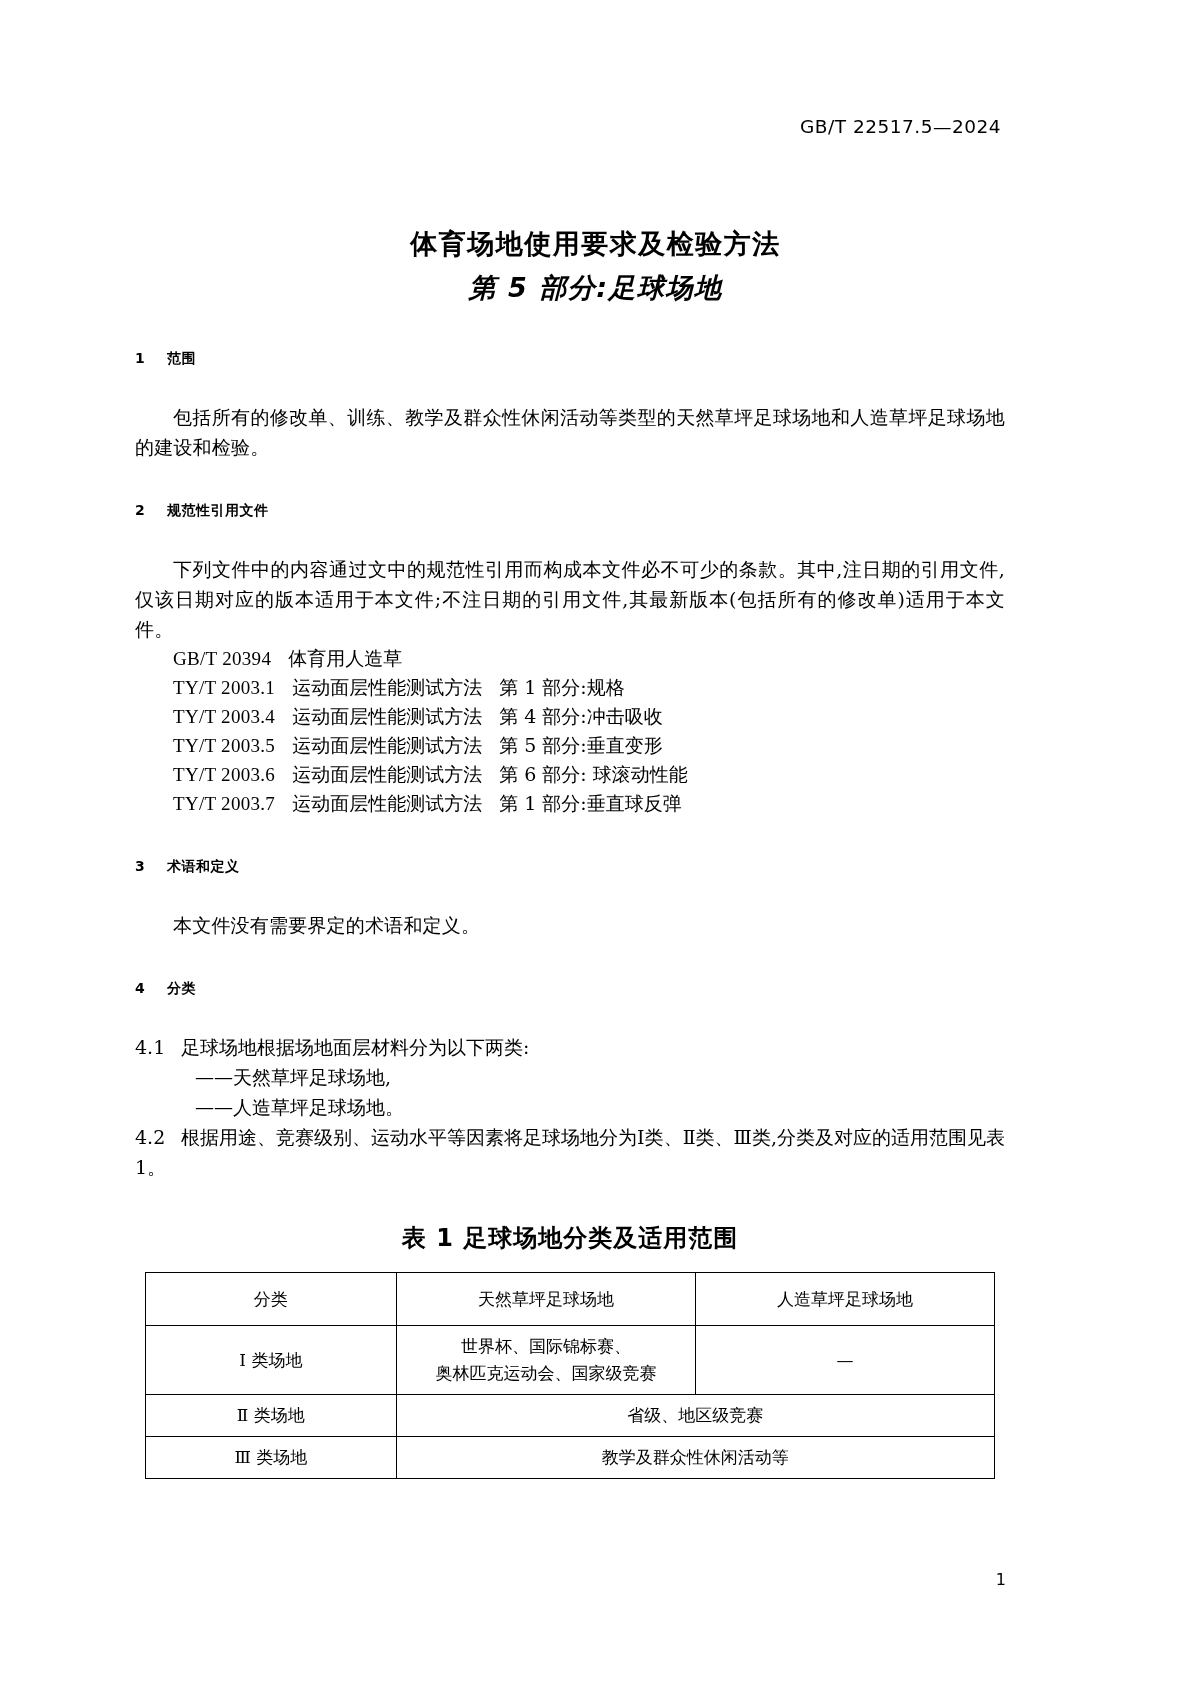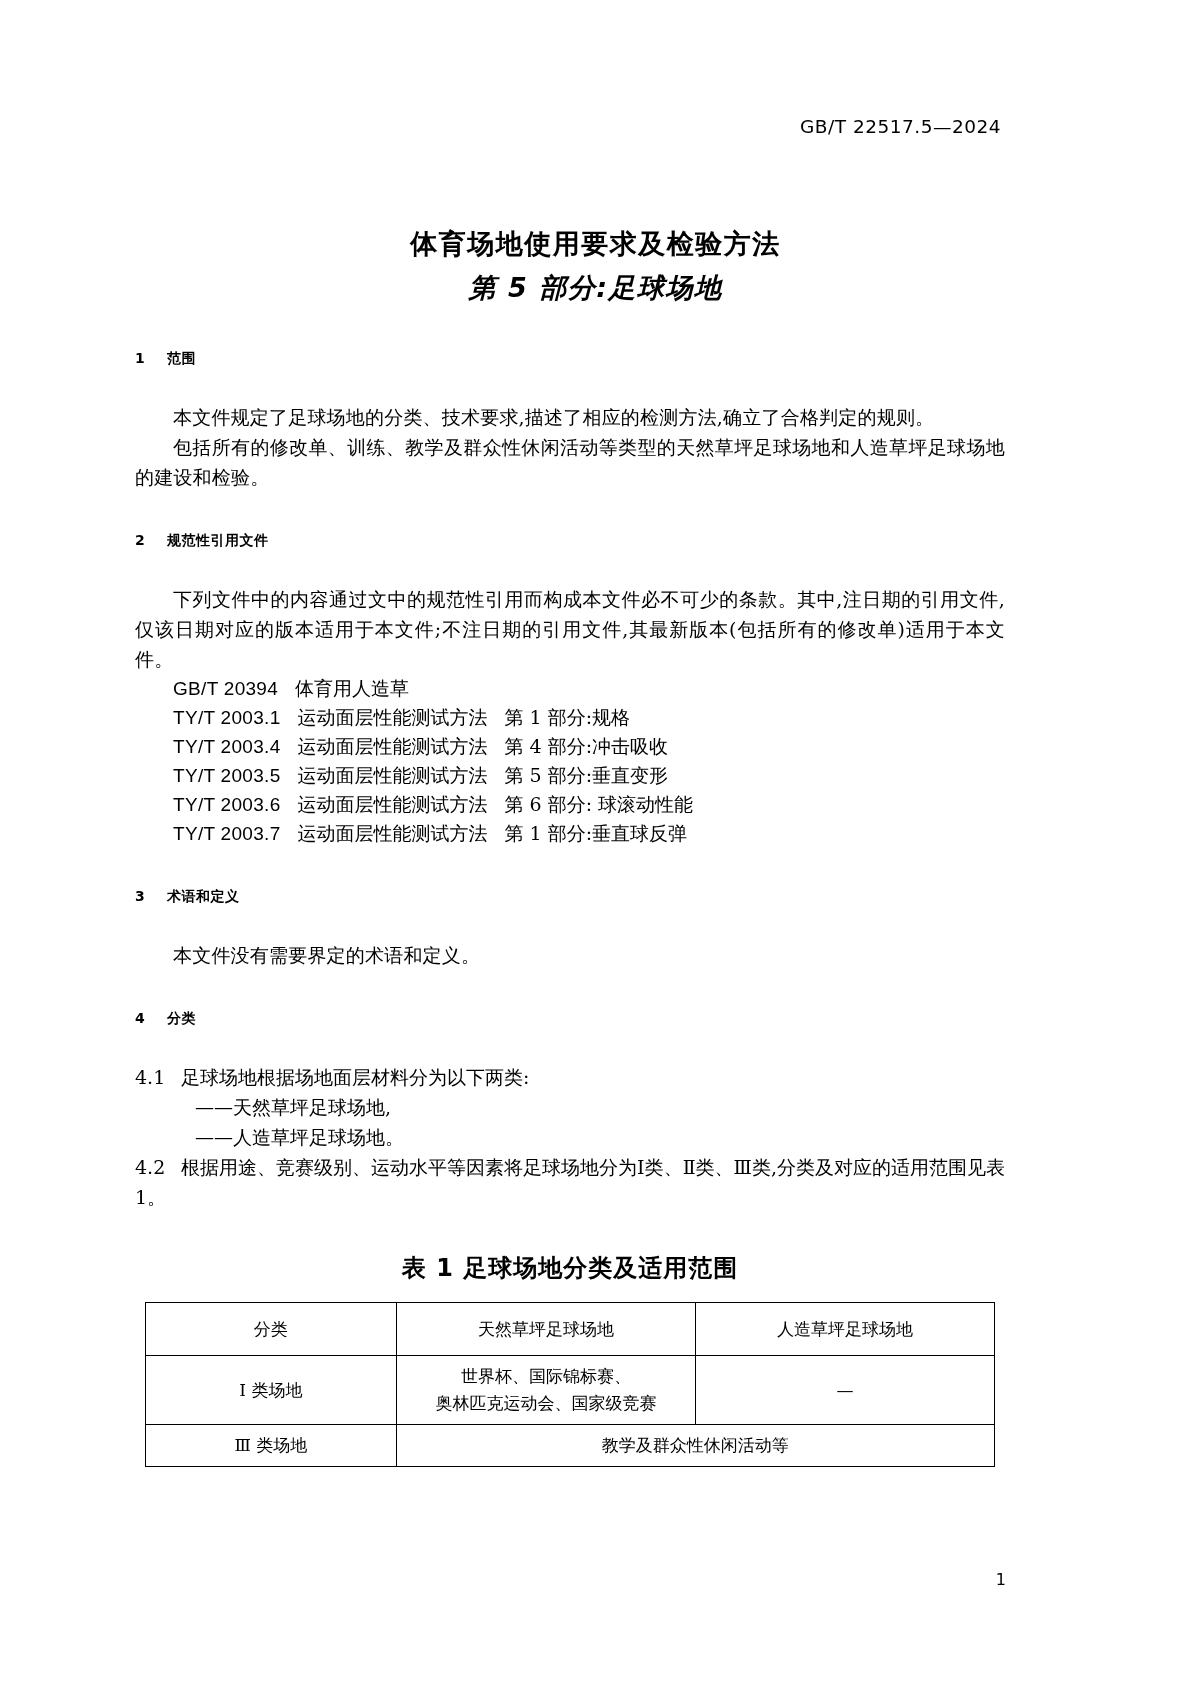--- a/index.html
+++ b/index.html
@@ -49,21 +49,21 @@
   }
   p.indent { text-indent:38px; }
   .gap-md { height:34px; }
   .gap-lg { height:40px; }
 
   .ref-list { margin:0; padding:0; list-style:none; }
   .ref-list li {
     font-size:19px; line-height:29px;
     padding-left:38px; white-space:nowrap;
   }
-  .ref-list li .code { font-family:Liberation Sans, sans-serif; letter-spacing:0.3px; }
+  .ref-list li .code { font-family:Liberation Serif, serif; letter-spacing:0.3px; }
   .ref-list li .sp1 { display:inline-block; width:17px; }
   .ref-list li .sp2 { display:inline-block; width:17px; }
 
   .clause { font-size:19px; line-height:30px; text-align:justify; }
   .clause .cnum { display:inline-block; width:46px; }
   .dash-item { padding-left:60px; font-size:19px; line-height:30px; }
 
   
   .table-cap {
     text-align:center;
@@ -111,21 +111,20 @@
     <span>体育场地使用要求及检验方法</span>
     <span class="ln2">第 5 部分:足球场地</span>
   </div>
 
   <div class="content">
 
     <h2 class="sec">
       <span class="num">1</span><span>范围</span>
     </h2>
     <div class="gap-md"></div>
-    <p class="para indent">本文件规定了足球场地的分类、技术要求,描述了相应的检测方法,确立了合格判定的规则。</p>
     <p class="para indent">包括所有的修改单、训练、教学及群众性休闲活动等类型的天然草坪足球场地和人造草坪足球场地的建设和检验。</p>
 
     <div class="gap-lg"></div>
 
     <h2 class="sec">
       <span class="num">2</span><span>规范性引用文件</span>
     </h2>
     <div class="gap-md"></div>
     <p class="para indent">下列文件中的内容通过文中的规范性引用而构成本文件必不可少的条款。其中,注日期的引用文件,仅该日期对应的版本适用于本文件;不注日期的引用文件,其最新版本(包括所有的修改单)适用于本文件。</p>
 
@@ -175,20 +174,24 @@
           <td class="c3 rgt">人造草坪足球场地</td>
         </tr>
         <tr>
           <td class="c1 lft">Ⅰ 类场地</td>
           <td class="c2">
             <div>世界杯、国际锦标赛、</div>
             <div>奥林匹克运动会、国家级竞赛</div>
           </td>
           <td class="c3 rgt">—</td>
         </tr>
+        <tr>
+          <td class="c1 lft">Ⅱ 类场地</td>
+          <td class="rgt" colspan="2">省级、地区级竞赛</td>
+        </tr>
         <tr class="bot">
           <td class="c1 lft">Ⅲ 类场地</td>
           <td class="rgt" colspan="2">教学及群众性休闲活动等</td>
         </tr>
       </tbody>
     </table>
 
   </div>
 
   <div class="page-num">1</div>

